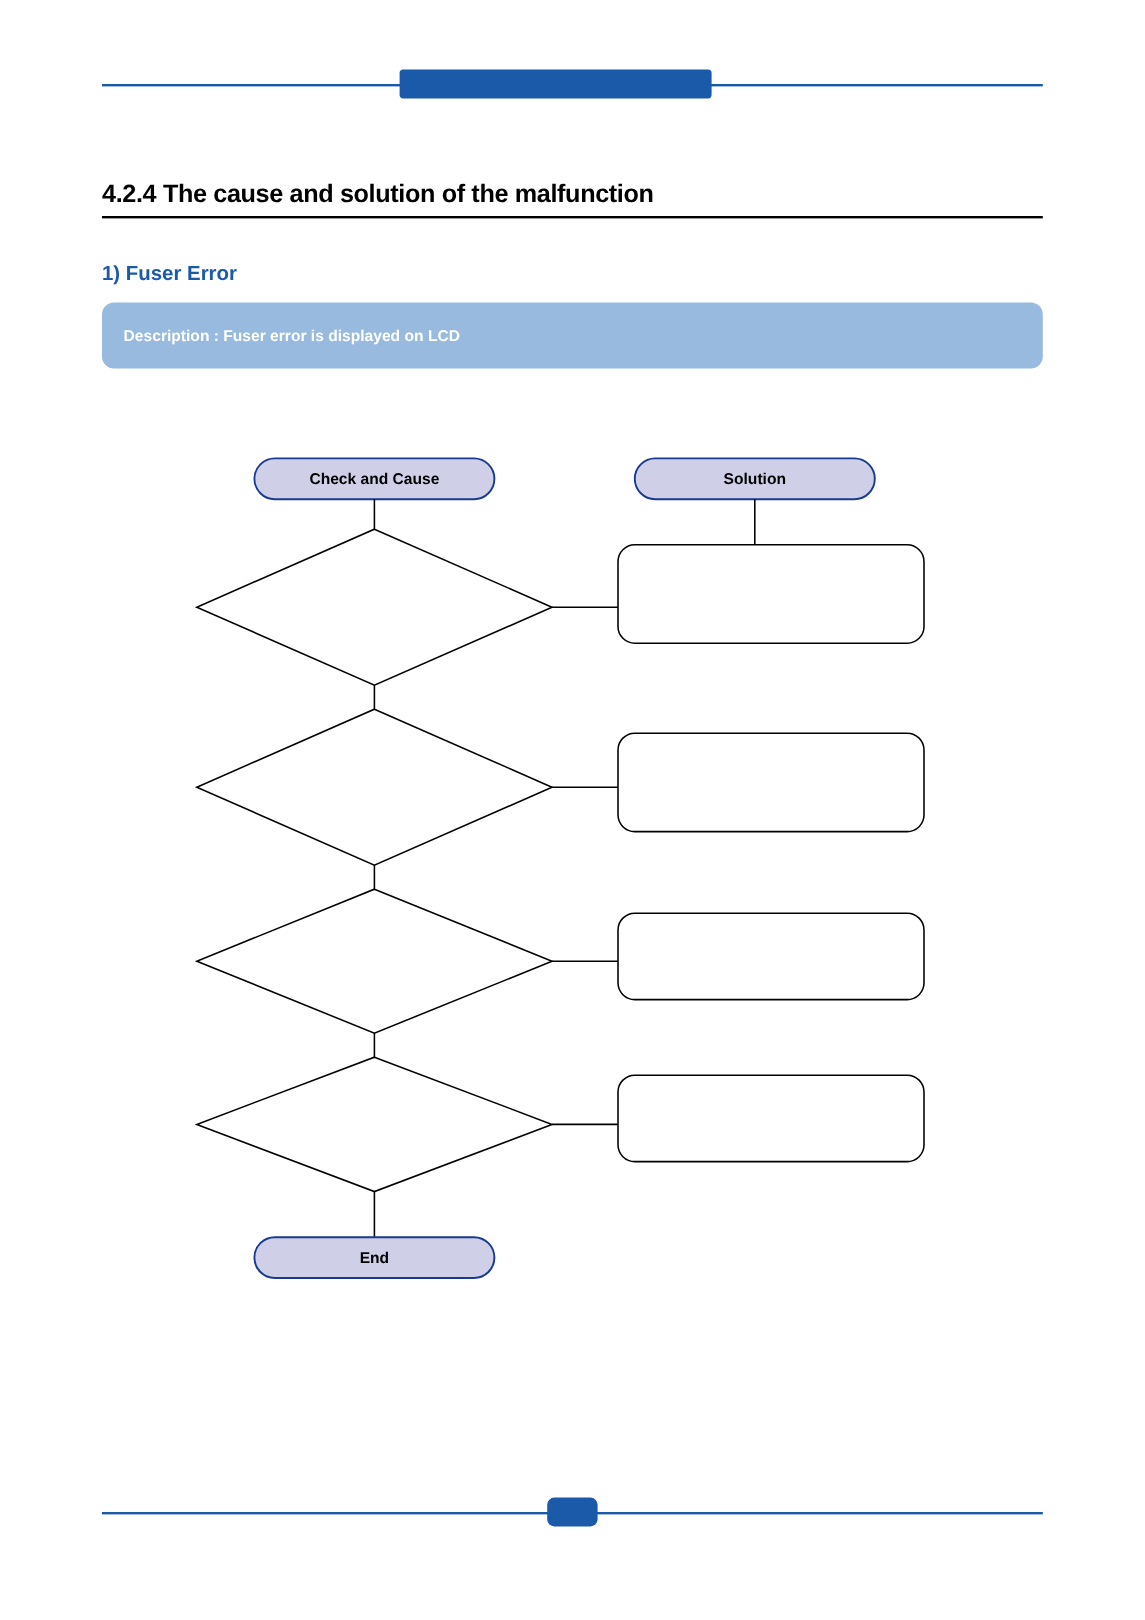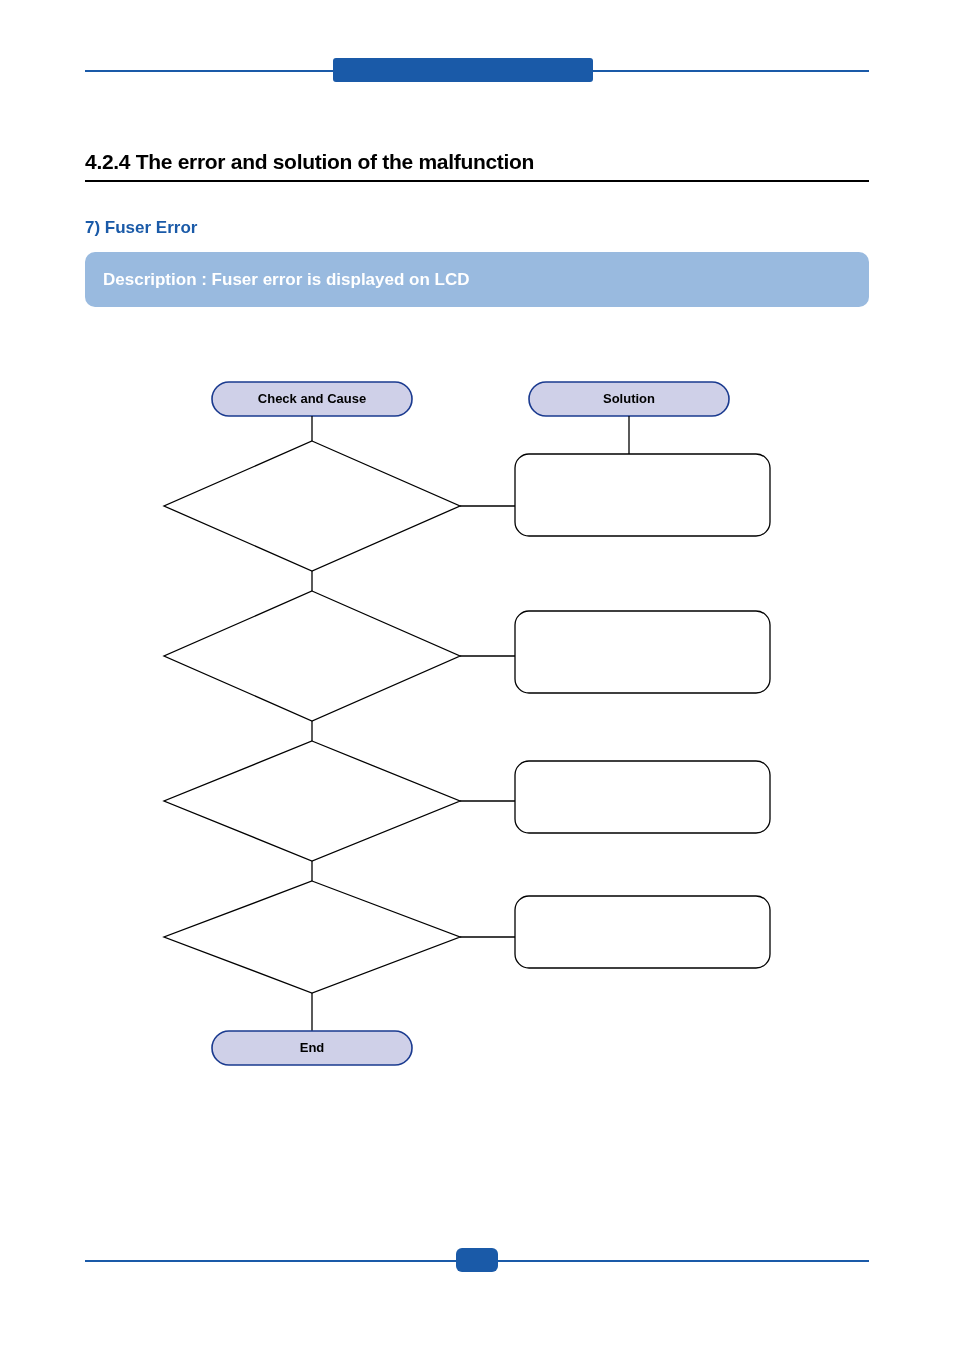--- a/index.html
+++ b/index.html
@@ -52,21 +52,21 @@
     top: 252px;
     left: 85px;
     right: 85px;
     height: 55px;
     background: #99badf;
     border-radius: 10px;
     display: flex;
     align-items: center;
     padding-left: 18px;
     color: #fff;
-    font-size: 17px;
+    font-size: 13px;
     font-weight: bold;
   }
   .flowchart {
     position: absolute;
     top: 376px;
     left: 85px;
     right: 85px;
     height: 700px;
     text-align: right;
   }
@@ -99,23 +99,23 @@
     background: #1a5aa8;
     border-radius: 6px;
   }
 </style>
 </head>
 <body>
 
 <div class="header-rule"></div>
 <div class="header-badge"></div>
 
-<h1 class="section-title">4.2.4 The error and solution of the malfunction</h1>
+<h1 class="section-title">4.2.4 The cause and solution of the malfunction</h1>
 
-<div class="sub-title">7) Fuser Error</div>
+<div class="sub-title">1) Fuser Error</div>
 
 <div class="desc-box">
   <span>Description :  Fuser error is displayed on LCD</span>
 </div>
 
 <div class="flowchart">
   <svg class="flow" viewBox="0 0 784 700">
 
     <rect x="127" y="6" width="200" height="34" rx="17" ry="17" fill="#cfd0e8" stroke="#1a3a8f" stroke-width="1.6"></rect>
     <text x="227" y="24" class="pill-label">Check and Cause</text>

